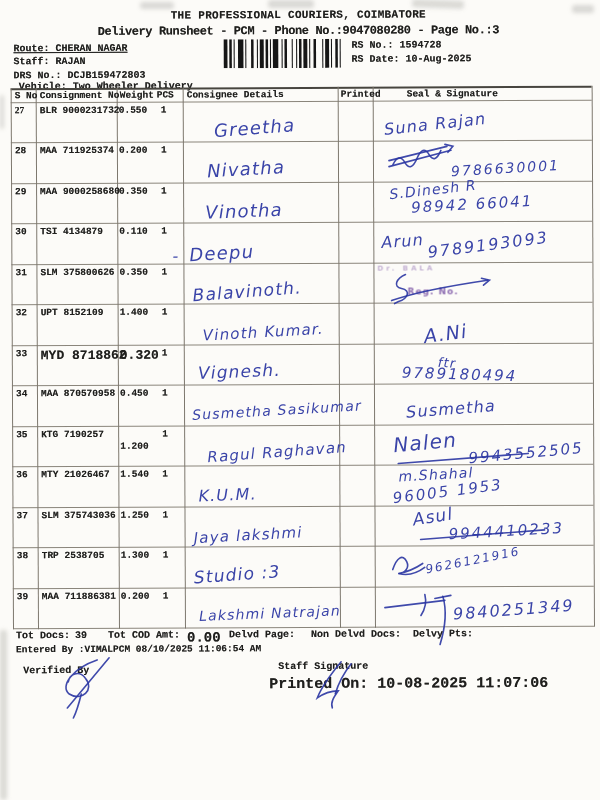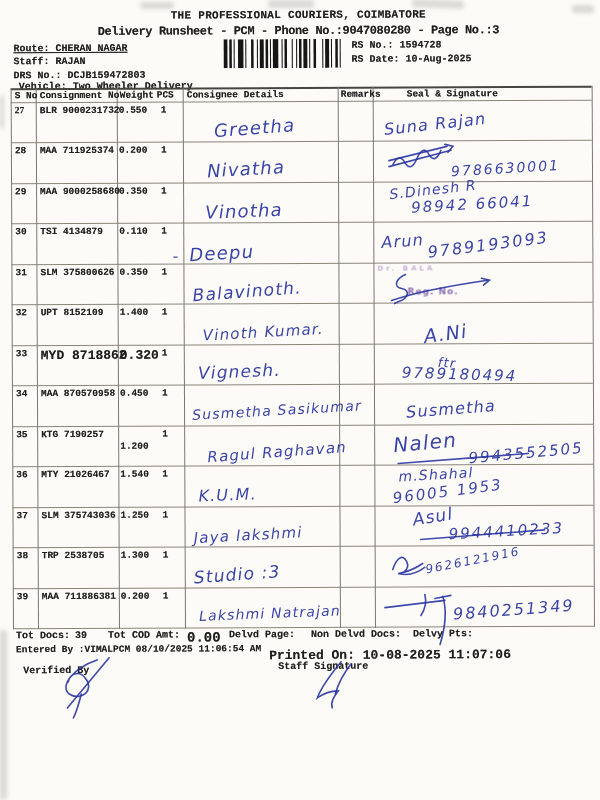--- a/index.html
+++ b/index.html
@@ -210,33 +210,33 @@
         <svg class="scrawl" width="130" height="14" style="left: 418px; top: 528px;">
           <path d="M2,12 L126,2.9095144473436463"></path>
         </svg>
       </div>
 
     <div class="pt" style="left:16px;top:89px;font-size:9.5px;">S No</div>
     <div class="pt" style="left:41px;top:89px;font-size:9.5px;">Consignment No</div>
     <div class="pt" style="left:121px;top:89px;font-size:9.5px;">Weight</div>
     <div class="pt" style="left:158px;top:89px;font-size:9.5px;">PCS</div>
     <div class="pt" style="left:188px;top:89px;font-size:9.5px;">Consignee Details</div>
-    <div class="pt" style="left:342px;top:89px;font-size:9.5px;">Remarks</div>
+    <div class="pt" style="left:342px;top:89px;font-size:9.5px;">Printed</div>
     <div class="pt" style="left:408px;top:89px;font-size:9.5px;">Seal &amp; Signature</div>
 
     <div class="pt" style="left:15px;top:629px;font-size:10px;">Tot Docs:</div>
     <div class="pt" style="left:74px;top:629px;font-size:10px;">39</div>
     <div class="pt" style="left:107px;top:629px;font-size:10px;">Tot COD Amt:</div>
     <div class="pt" style="left:186px;top:629px;font-size:14px;">0.00</div>
     <div class="pt" style="left:228px;top:629px;font-size:10px;">Delvd Page:</div>
     <div class="pt" style="left:310px;top:629px;font-size:10px;">Non Delvd Docs:</div>
     <div class="pt" style="left:412px;top:629px;font-size:10px;">Delvy Pts:</div>
 
     <div class="pt" style="left:15px;top:643px;font-size:9.5px;">Entered By :VIMALPCM 08/10/2025 11:06:54 AM</div>
-    <div class="pt" style="left:268px;top:648px;font-size:13px;">Printed On: 10-08-2025 11:07:06</div>
+    <div class="pt" style="left:268px;top:676px;font-size:15px;">Printed On: 10-08-2025 11:07:06</div>
 
     <div class="pt" style="left:22px;top:664px;font-size:10px;">Verified By</div>
     <div class="pt" style="left:277px;top:661px;font-size:10px;">Staff Signature</div>
 
     <svg class="scrawl" width="80" height="70" style="left:50px;top:655px;">
       <path d="M46,4 C22,12 8,30 18,38 C30,46 44,34 34,22 C28,14 18,18 17,26"></path>
       <path d="M58,2 L16,52"></path>
       <path d="M30,38 c-2,8 -4,16 -8,24"></path>
     </svg>
     <svg class="scrawl" width="64" height="58" style="left:300px;top:660px;">

